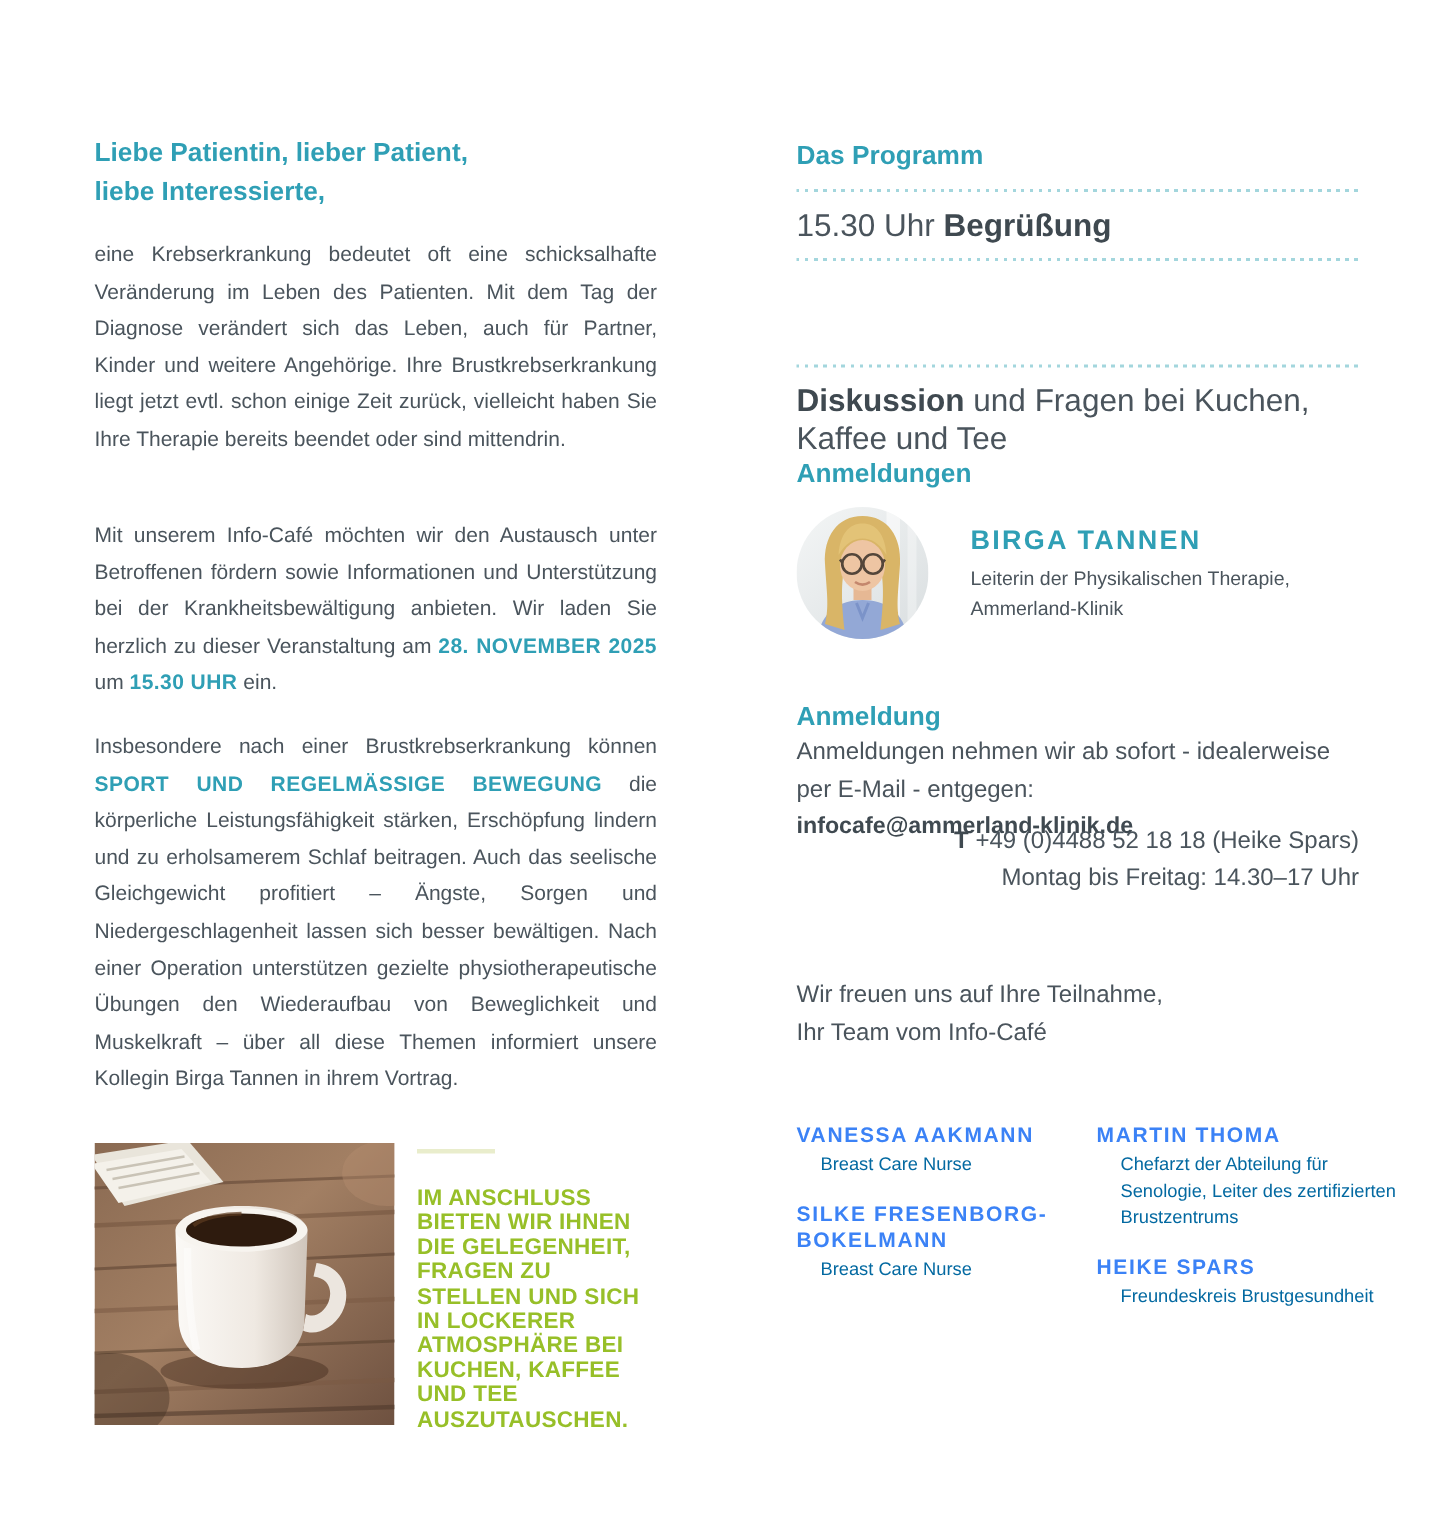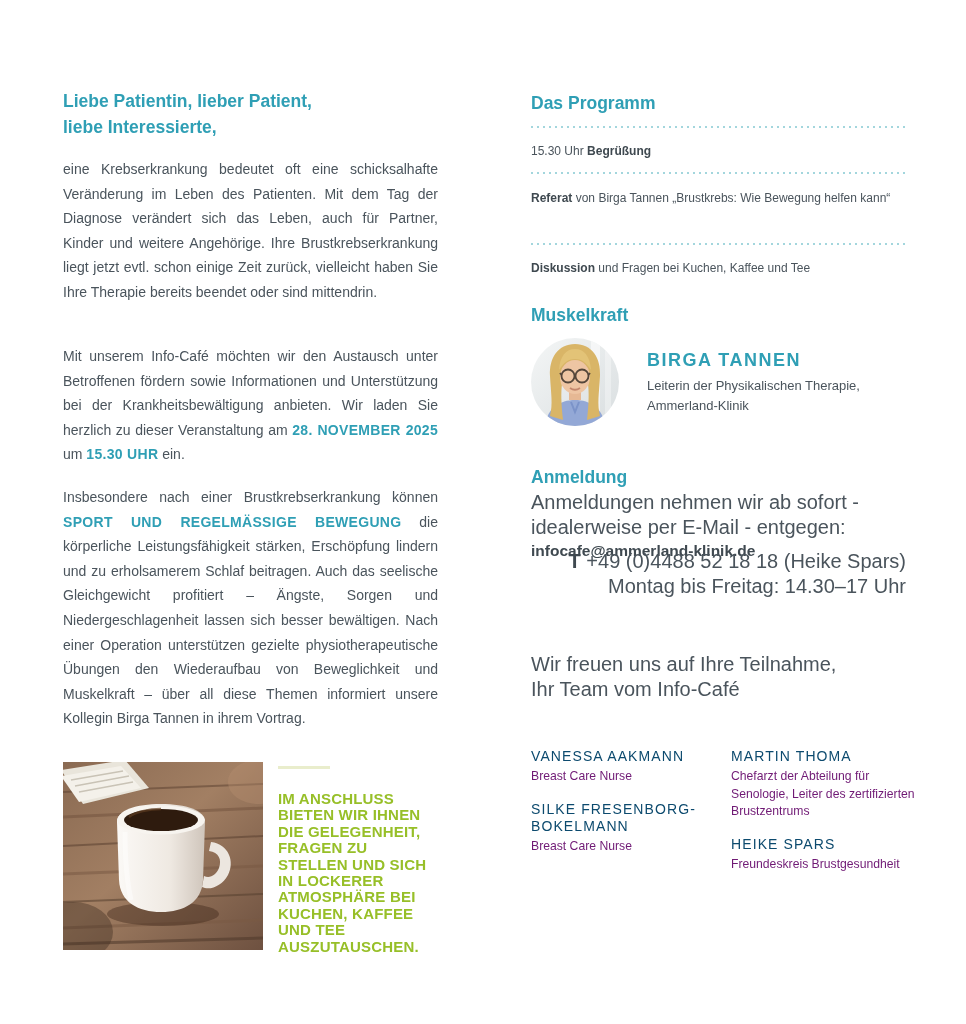--- a/index.html
+++ b/index.html
@@ -28,37 +28,37 @@
   .coffee-photo{width:200px;height:188px;display:block;flex:none;}
   .aside-box{margin-left:15px;width:160px;}
   .aside-rule{width:52px;height:3px;background:#e9edcc;margin-top:4px;}
   .aside-text{
     margin-top:22px;font-size:15px;font-weight:bold;line-height:16.4px;
     color:#97bf28;letter-spacing:.2px;text-transform:uppercase;
   }
 
   
   .dots{height:2px;background-image:repeating-linear-gradient(to right,#a3d6dd 0,#a3d6dd 2px,transparent 2px,transparent 6px);}
-  .prog-item{font-size:12px;line-height:24.6px;color:#4a545c;text-align:left;}
+  .prog-item{font-size:21px;line-height:24.6px;color:#4a545c;text-align:left;}
 
   .speaker{display:flex;align-items:flex-start;}
   .avatar{width:88px;height:88px;flex:none;display:block;}
   .speaker-info{margin-left:28px;padding-top:12px;}
   .speaker-name{font-size:18px;font-weight:bold;color:#2f9fb5;letter-spacing:1.5px;line-height:20px;}
   .speaker-role{margin-top:6px;font-size:13px;line-height:20px;color:#4a545c;}
 
-  .reg-text{font-size:20px;line-height:24.6px;color:#4a545c;}
+  .reg-text{font-size:16px;line-height:24.6px;color:#4a545c;}
   .reg-email{font-size:15.5px;line-height:24.6px;font-weight:bold;color:#3f4950;}
 
   .contacts{display:flex;}
   .contacts-col-a{width:200px;flex:none;}
   .contacts-col-b{width:210px;flex:none;}
   .contact{margin-bottom:15px;}
-  .contact-name{font-size:14px;font-weight:normal;color:#0c4a6e;letter-spacing:1.1px;line-height:17px;}
-  .contact-role{margin-top:3px;font-size:12.2px;line-height:17.5px;color:#701a75;}
+  .contact-name{font-size:14px;font-weight:bold;color:#3b82f6;letter-spacing:1.1px;line-height:17px;}
+  .contact-role{margin-top:3px;font-size:12.2px;line-height:17.5px;color:#0369a1;margin-left:16px;}
 </style>
 </head>
 <body>
 
 <div class="page">
 
   <div class="col col-left">
 
     <h2 class="sec-title abs" style="top:88px;">Liebe Patientin, lieber Patient,
 liebe Interessierte,</h2>
@@ -122,26 +122,25 @@
   </div>
 
   <div class="col col-right">
 
     <h2 class="sec-title abs" style="top:90px;">Das Programm</h2>
     <div class="dots abs" style="top:126px;"></div>
 
     <div class="prog-item abs" style="top:139px;"><span>15.30 Uhr </span><span class="b">Begrüßung</span></div>
     <div class="dots abs" style="top:172px;"></div>
 
-    <div class="prog-item abs" style="top:186px;"><span class="b">Referat</span><span> von Birga Tannen „Brustkrebs: Wie Bewe­gung helfen kann“</span></div>
     <div class="dots abs" style="top:243px;"></div>
 
     <div class="prog-item abs" style="top:256px;"><span class="b">Diskussion</span><span> und Fragen bei Kuchen, Kaffee und Tee</span></div>
 
-    <h2 class="sec-title abs" style="top:302px;">Muskelkraft</h2>
+    <h2 class="sec-title abs" style="top:302px;">Anmeldungen</h2>
 
     <div class="speaker abs" style="top:338px;">
 
       <svg class="avatar" viewBox="0 0 88 88" aria-hidden="true">
         <defs>
           <clipPath id="avclip">
               <circle cx="44" cy="44" r="44"></circle>
             </clipPath>
           <linearGradient id="avbg" x1="0" y1="0" x2="1" y2="1">
             <stop offset="0" stop-color="#f4f6f6"></stop>

